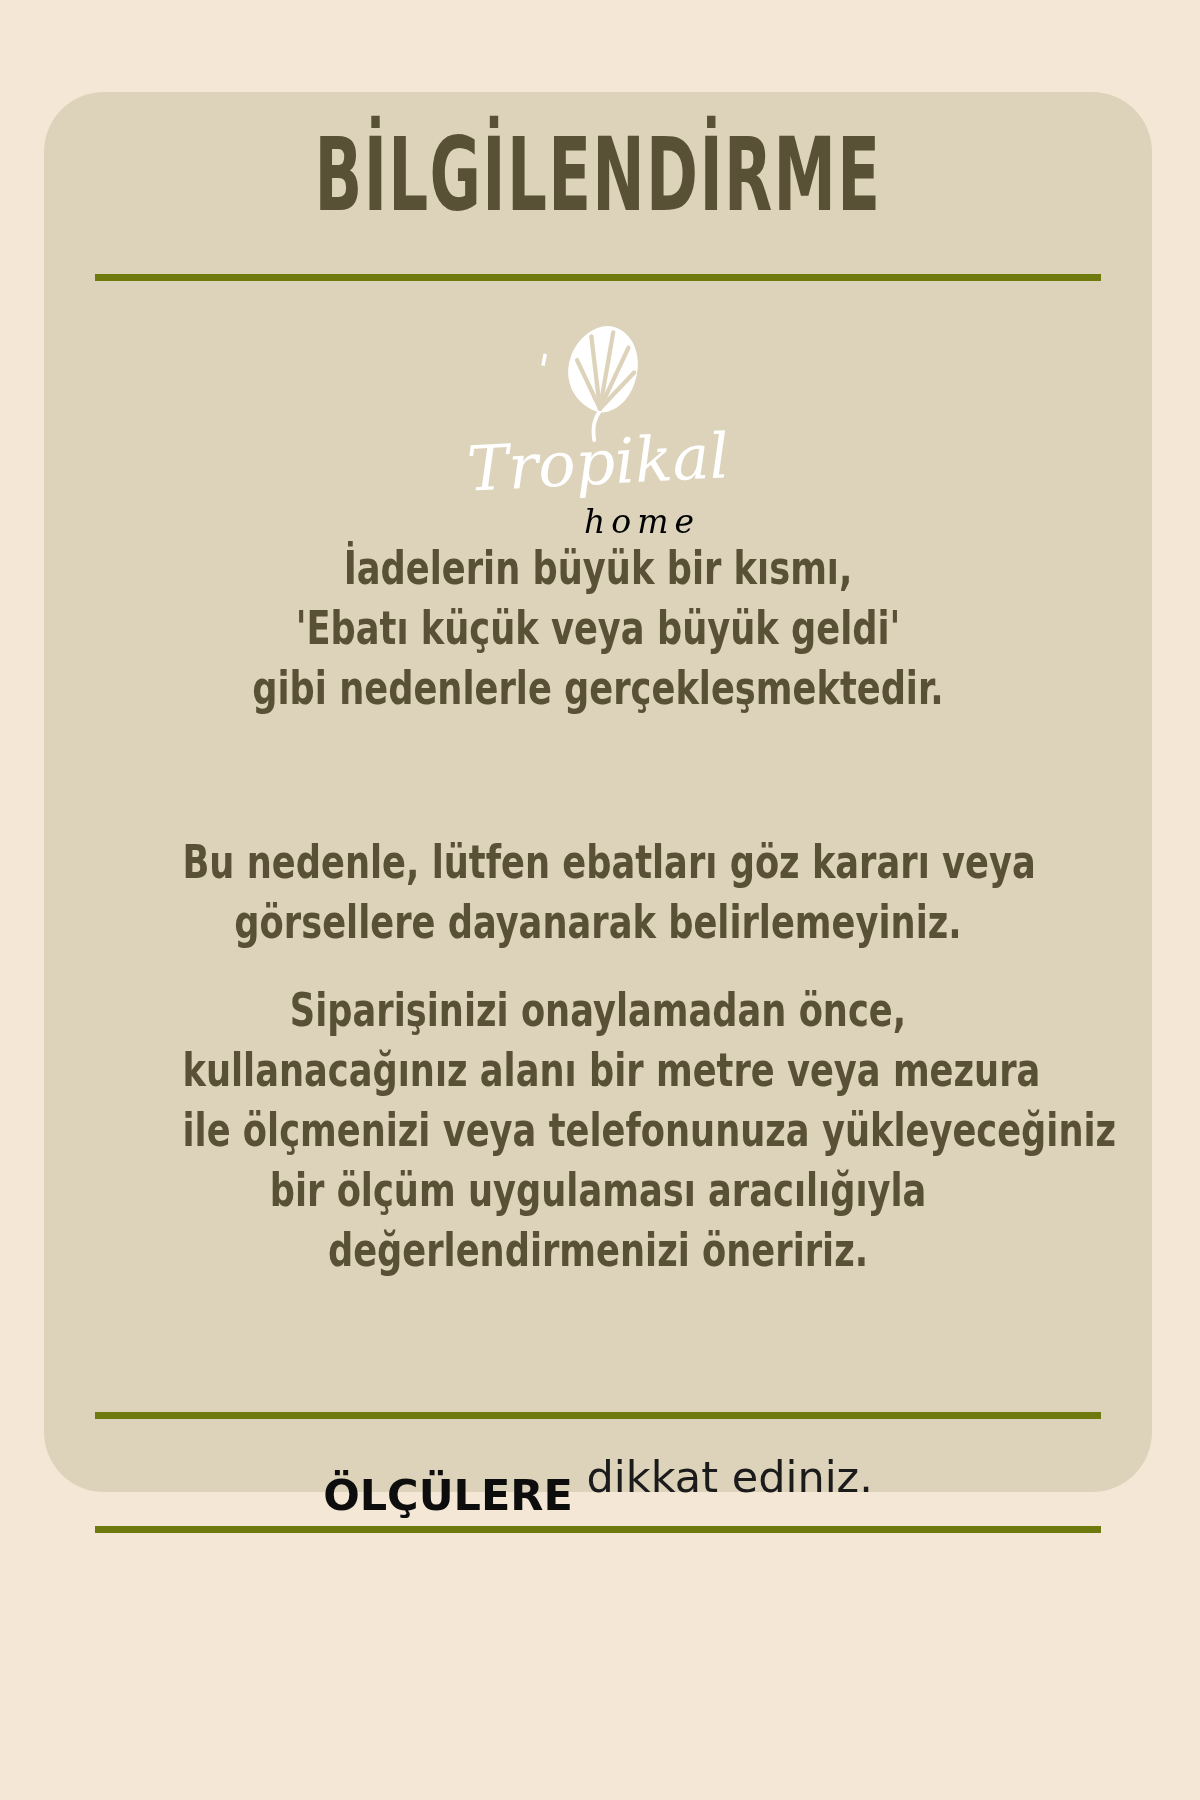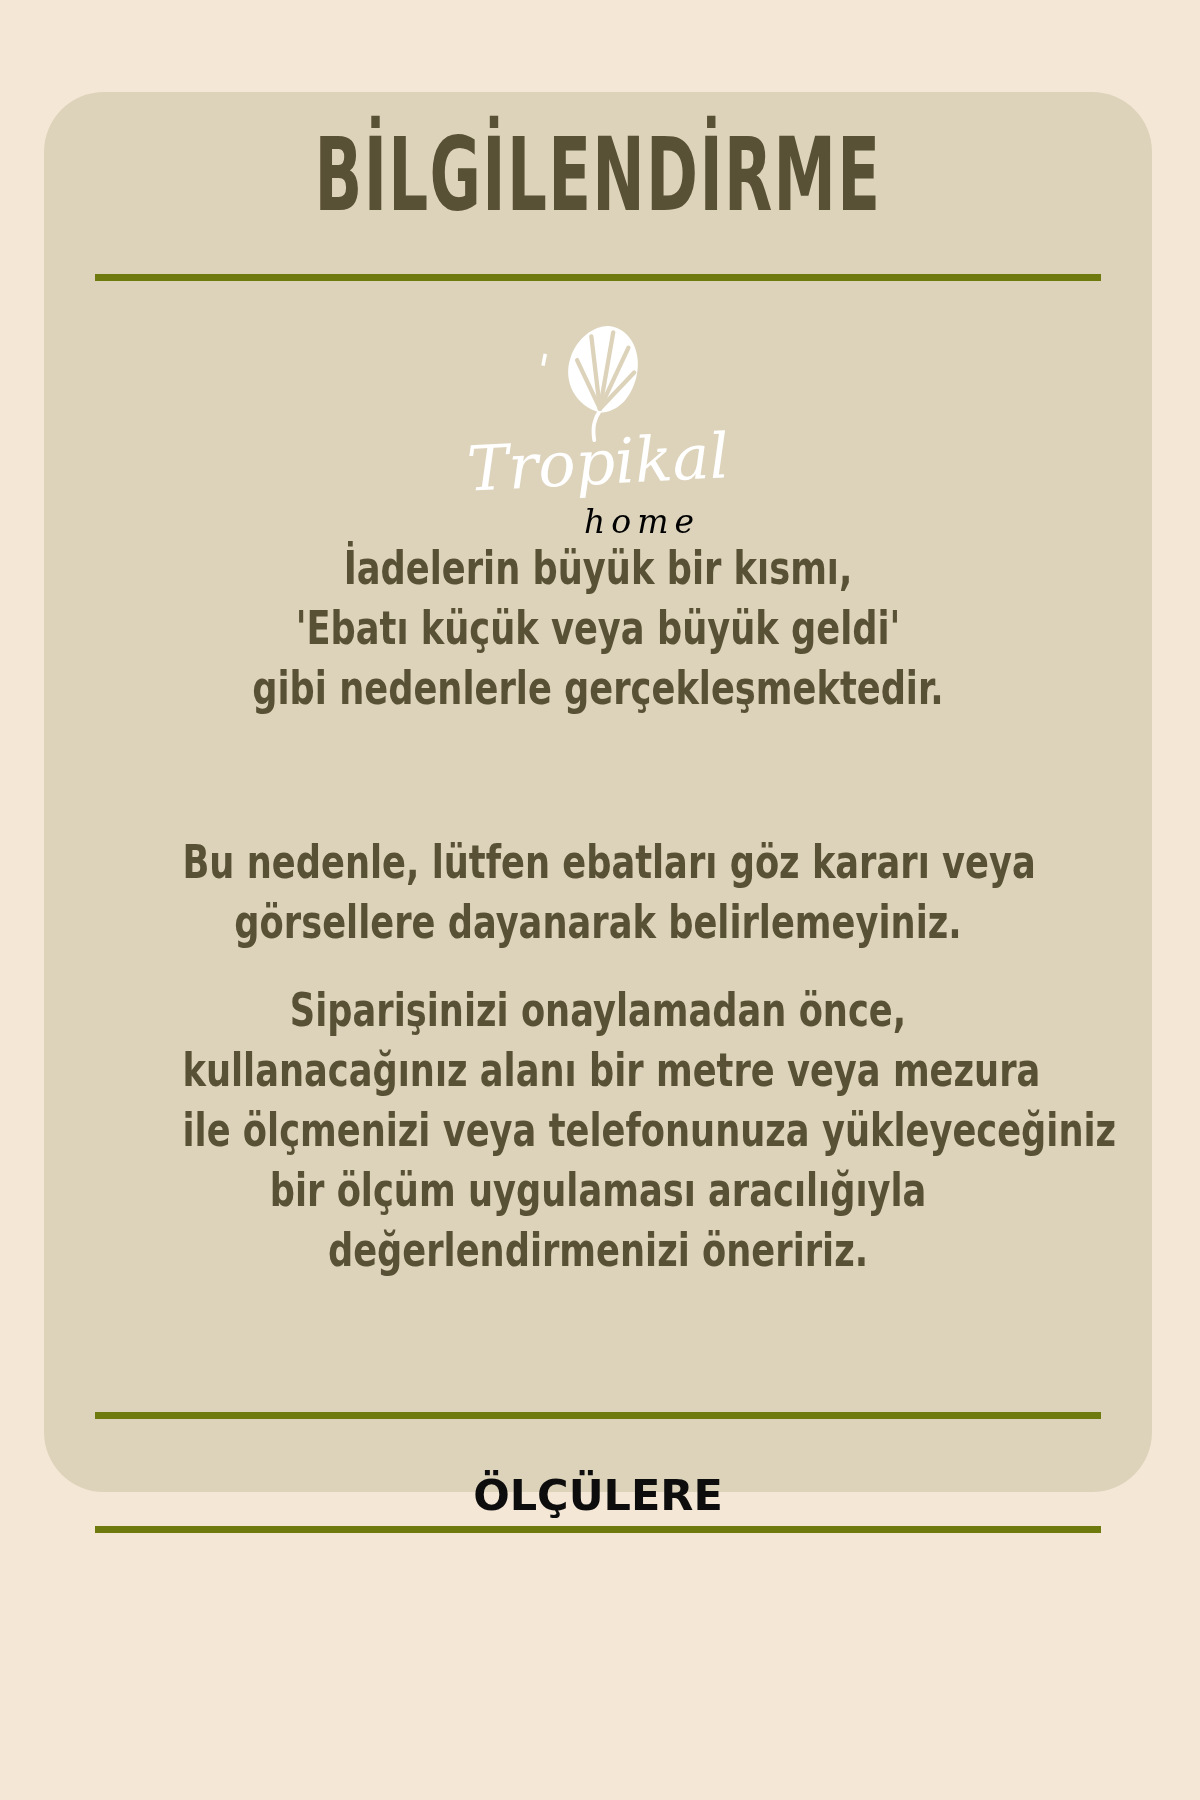--- a/index.html
+++ b/index.html
@@ -164,18 +164,18 @@
     <div class="para para-3">
       <div>Siparişinizi onaylamadan önce,</div>
       <div>kullanacağınız alanı bir metre veya mezura</div>
       <div>ile ölçmenizi veya telefonunuza yükleyeceğiniz</div>
       <div>bir ölçüm uygulaması aracılığıyla</div>
       <div>değerlendirmenizi öneririz.</div>
     </div>
 
     <div class="rule rule-note-top"></div>
 
-    <div class="note"><span class="em">ÖLÇÜLERE</span></div>
+    <div class="note"><span class="em">ÖLÇÜLERE</span><span> dikkat ediniz.</span></div>
 
     <div class="rule rule-note-bottom"></div>
 
   </div>
 </div>
 
 </body></html>

